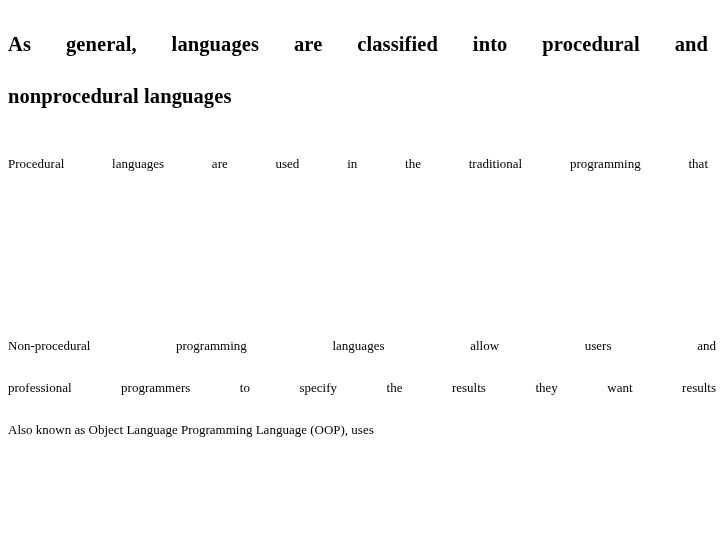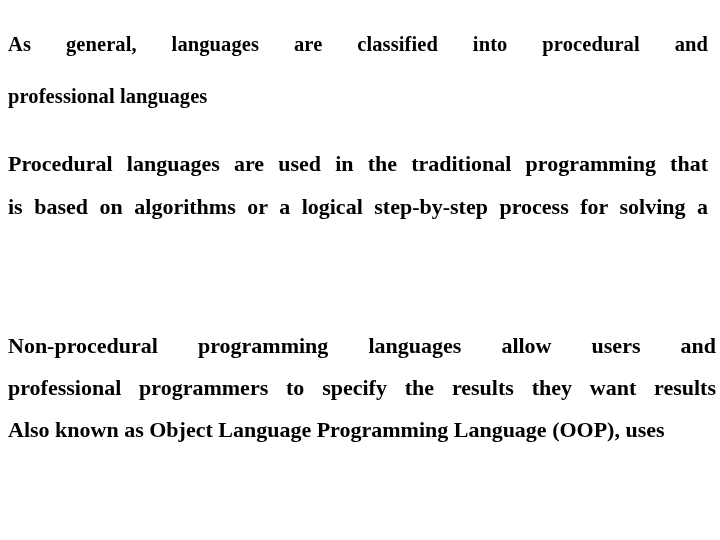--- a/index.html
+++ b/index.html
@@ -47,22 +47,22 @@
     text-align-last: justify;
   }
   .heading .jline.last {
     text-align: left;
     text-align-last: left;
   }
 
   
   .para {
     margin: 0;
-    font-size: 22px;
-    font-weight: bold;
+    font-size: 13px;
+    font-weight: normal;
     line-height: 43px;
     text-align: justify;
     -webkit-hyphens: none;
     hyphens: none;
   }
   .para .jline {
     display: block;
     text-align: justify;
     text-align-last: justify;
     white-space: nowrap;
@@ -109,28 +109,27 @@
 
   .nowrap { white-space: nowrap; }
 </style>
 </head>
 <body>
 
 <div class="slide">
 
   <div class="heading">
     <span class="jline justified">As general, languages are classified into procedural and</span>
-    <span class="jline last">professional languages</span>
+    <span class="jline last">nonprocedural languages</span>
   </div>
 
   <div class="para" id="para-procedural">
 
     <span class="jline">Procedural languages are used in the traditional programming that</span>
 
-    <span class="jline">is based on algorithms or a logical step-by-step process for solving a</span>
 
   </div>
 
   <div class="para" id="para-nonprocedural">
 
     <span class="jline">Non-procedural programming languages allow users and</span>
 
     <span class="jline">professional programmers to specify the results they want results</span>
 
 

